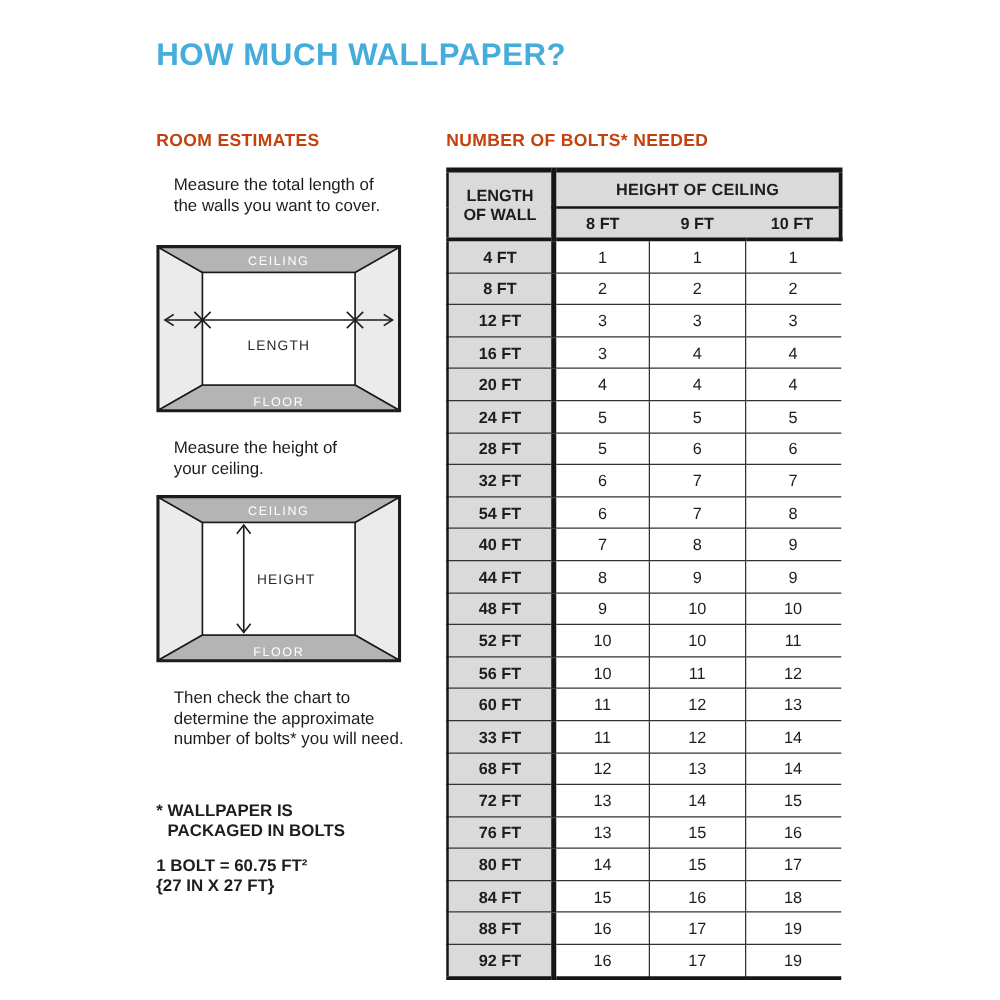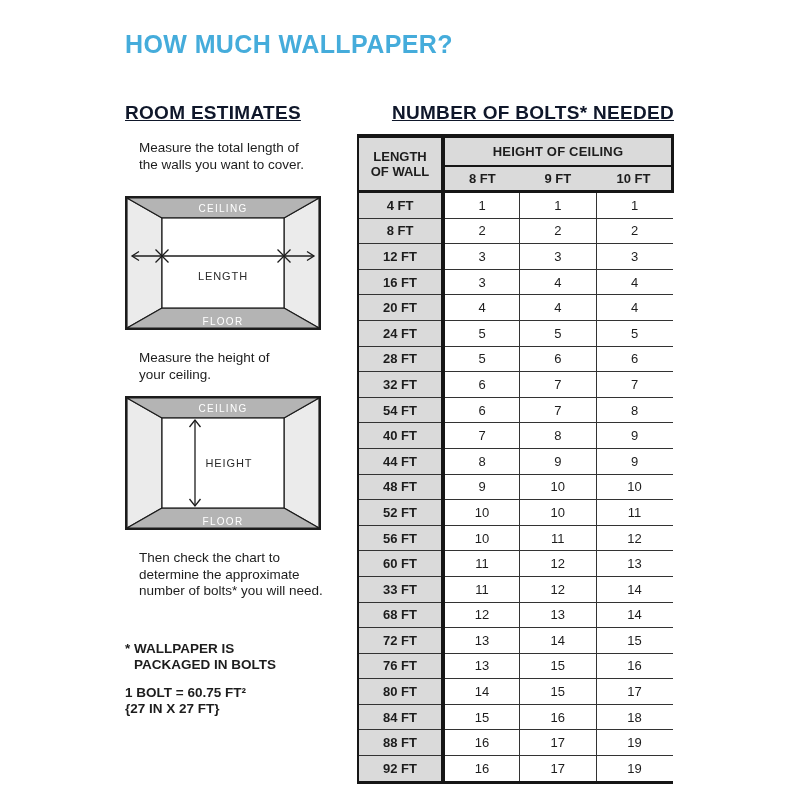--- a/index.html
+++ b/index.html
@@ -5,42 +5,42 @@
   html,body { margin:0; padding:0; background:#ffffff; }
   .page {
     position:relative; width:800px; height:800px; background:#ffffff;
     font-family:"Liberation Sans", sans-serif; color:#1d1d1d; overflow:hidden;
   }
   .title {
     position:absolute; left:125px; top:30px; margin:0;
     font-size:25px; font-weight:700; letter-spacing:0.4px; color:#45acdb;
   }
   .subhead {
-    font-size:19px; font-weight:700; letter-spacing:0.3px; color:#0f172a;
-    margin:0; line-height:15px;text-decoration:underline;
+    font-size:14px; font-weight:700; letter-spacing:0.3px; color:#c2410c;
+    margin:0; line-height:15px;
   }
   
   .left { position:absolute; left:125px; top:105px; width:216px; }
   .left .subhead { margin-bottom:20px; }
   .step {
     font-size:13.5px; line-height:16.5px; color:#1d1d1d; margin:14px;
     white-space:pre-line;
   }
   .step1 { margin-bottom:23px; }
   .step2 { margin-top:20px; margin-bottom:13px; }
   .step3 { margin-top:20px; }
   .diagram { display:block; }
   .svg-wall-label { font-size:10px; letter-spacing:1.3px; fill:#ffffff; text-anchor:middle; }
   .svg-measure-label { font-size:11px; letter-spacing:0.9px; fill:#2a2a2a; text-anchor:middle; }
   .footnote { margin-top:41px; font-size:13.5px; font-weight:700; line-height:16.5px; }
   .footnote .indent { padding-left:9px; }
   .boltinfo { margin-top:11px; font-size:13.5px; font-weight:700; line-height:16.5px; }
   
   .right { position:absolute; left:357px; top:105px; width:317px; }
-  .right .subhead { text-align:right; margin-bottom:14px; }
+  .right .subhead { text-align:left; margin-bottom:14px; }
   table.bolts {
     width:100%; border-collapse:collapse; table-layout:fixed;
     border-top:4px solid #161616; border-left:2px solid #161616;
     border-bottom:3px solid #161616;
   }
   table.bolts th, table.bolts td {
     text-align:center; vertical-align:middle; padding:0; color:#1d1d1d;
   }
   table.bolts th { background:#dadada; font-size:13px; font-weight:700; }
   th.corner {

